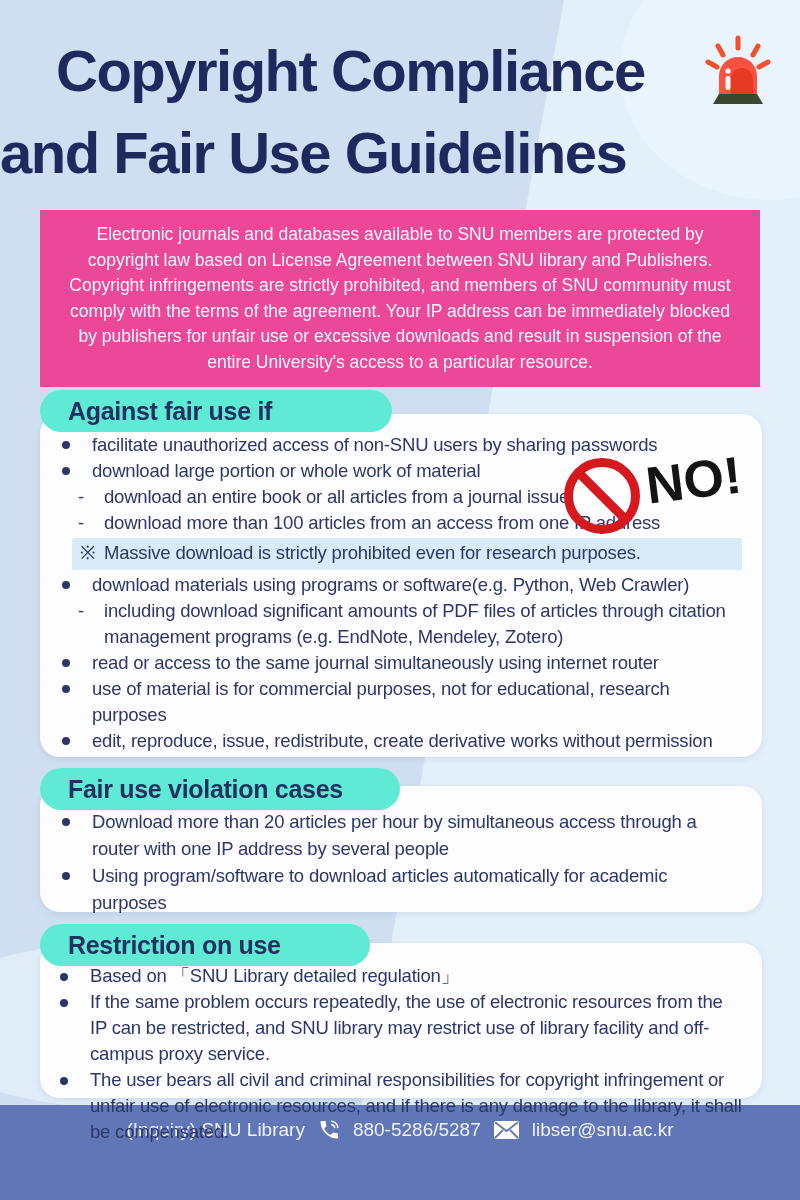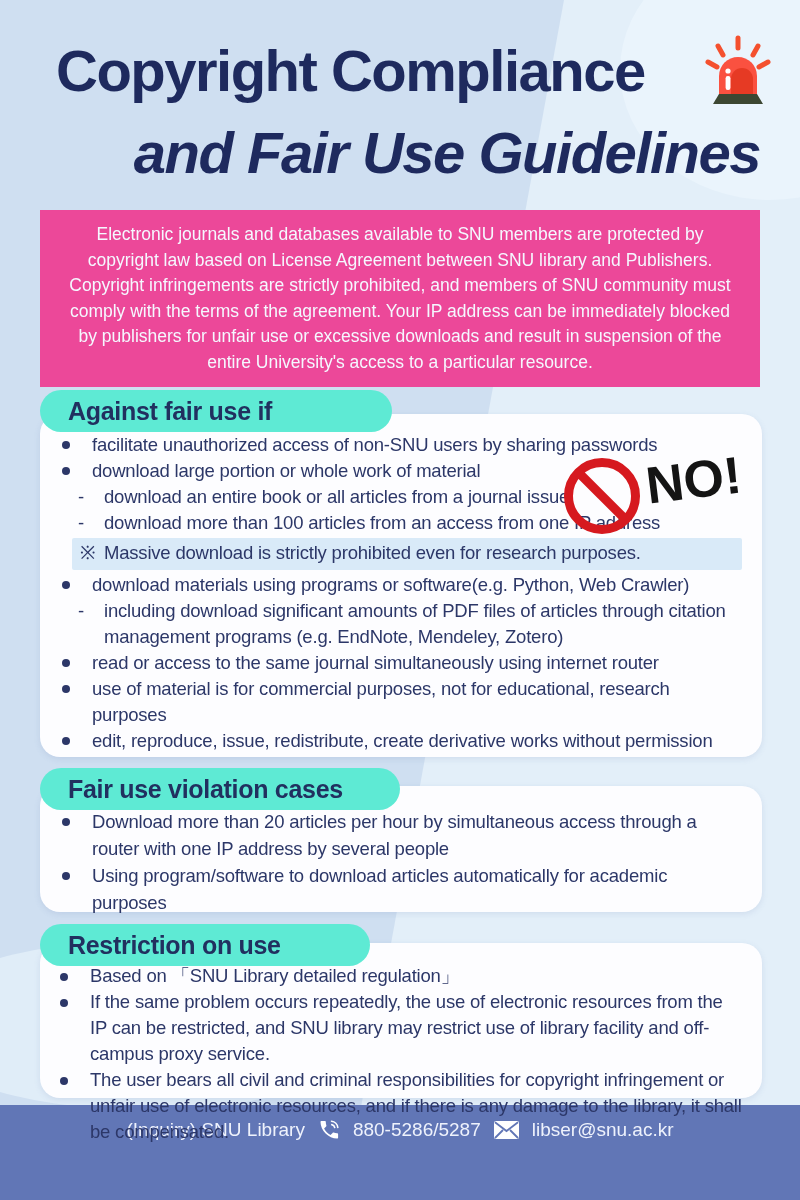--- a/index.html
+++ b/index.html
@@ -11,21 +11,21 @@
     background:#e3eff9;clip-path:polygon(70.5% 0,100% 0,100% 100%,43% 100%);}
   .bg-shape-b{position:absolute;bottom:90px;left:-90px;width:470px;height:170px;
     background:#e0edf8;border-radius:50%;}
   .bg-shape-c{position:absolute;top:-60px;right:-120px;width:300px;height:260px;
     background:#eaf4fc;border-radius:50%;}
 
   
   .title-line{position:absolute;width:800px;color:#1e2a5e;font-weight:700;
     font-size:58px;letter-spacing:-1.5px;line-height:1;}
   .title-line-1{top:42px;left:0;padding-left:56px;box-sizing:border-box;}
-  .title-line-2{top:124px;left:0;padding-right:40px;box-sizing:border-box;text-align:right;font-style:italic;}
+  .title-line-2{top:124px;left:0;padding-right:25px;box-sizing:border-box;text-align:left;}
 
   .siren{position:absolute;top:34px;left:700px;width:76px;height:72px;}
 
   
   .intro-box{position:absolute;top:210px;left:40px;width:720px;min-height:163px;
     box-sizing:border-box;background:#ec4899;color:#f5f8ff;text-align:center;
     font-size:17.5px;line-height:25.5px;padding:12px 22px;}
 
   
   .pill{position:absolute;left:40px;height:42px;border-radius:22px;background:#5eead4;

